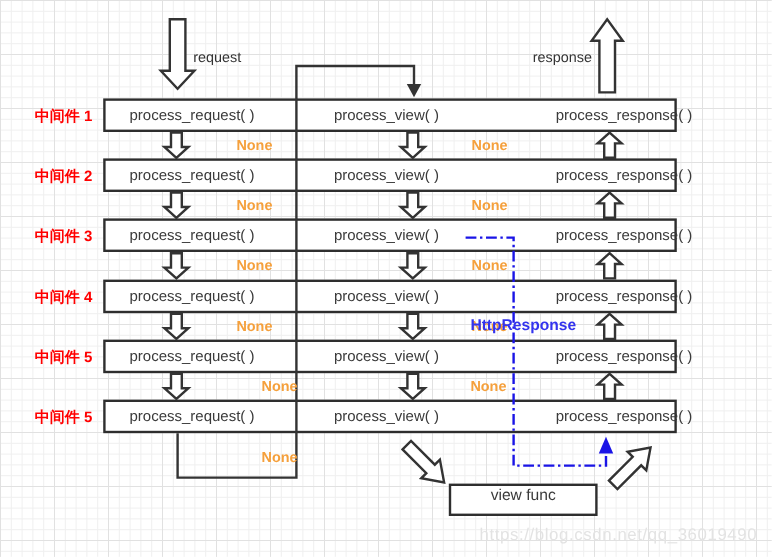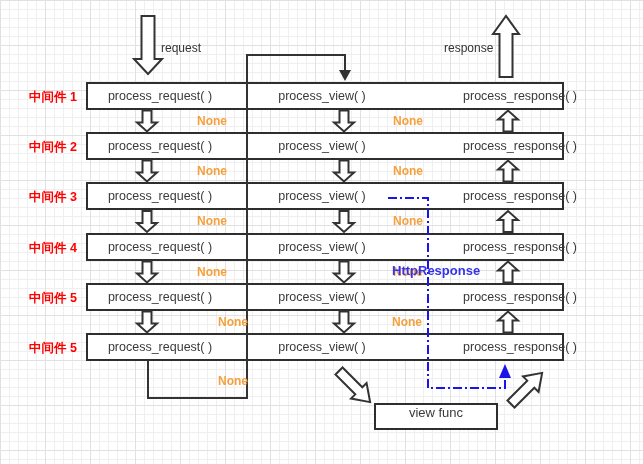--- a/index.html
+++ b/index.html
@@ -152,14 +152,15 @@
   <span class="none-label" style="left:357px;top:214px">None</span>
   <span class="none-label" style="left:357px;top:265px">None</span>
   <span class="none-label" style="left:356px;top:315px">None</span>
 
   <span class="http-label" style="left:392px;top:263px">HttpResponse</span>
 
   <div class="viewfunc">
     <span>view func</span>
   </div>
 
+  <div class="watermark">https://blog.csdn.net/qq_36019490</div>
 
 </div>
 
 </body></html>

